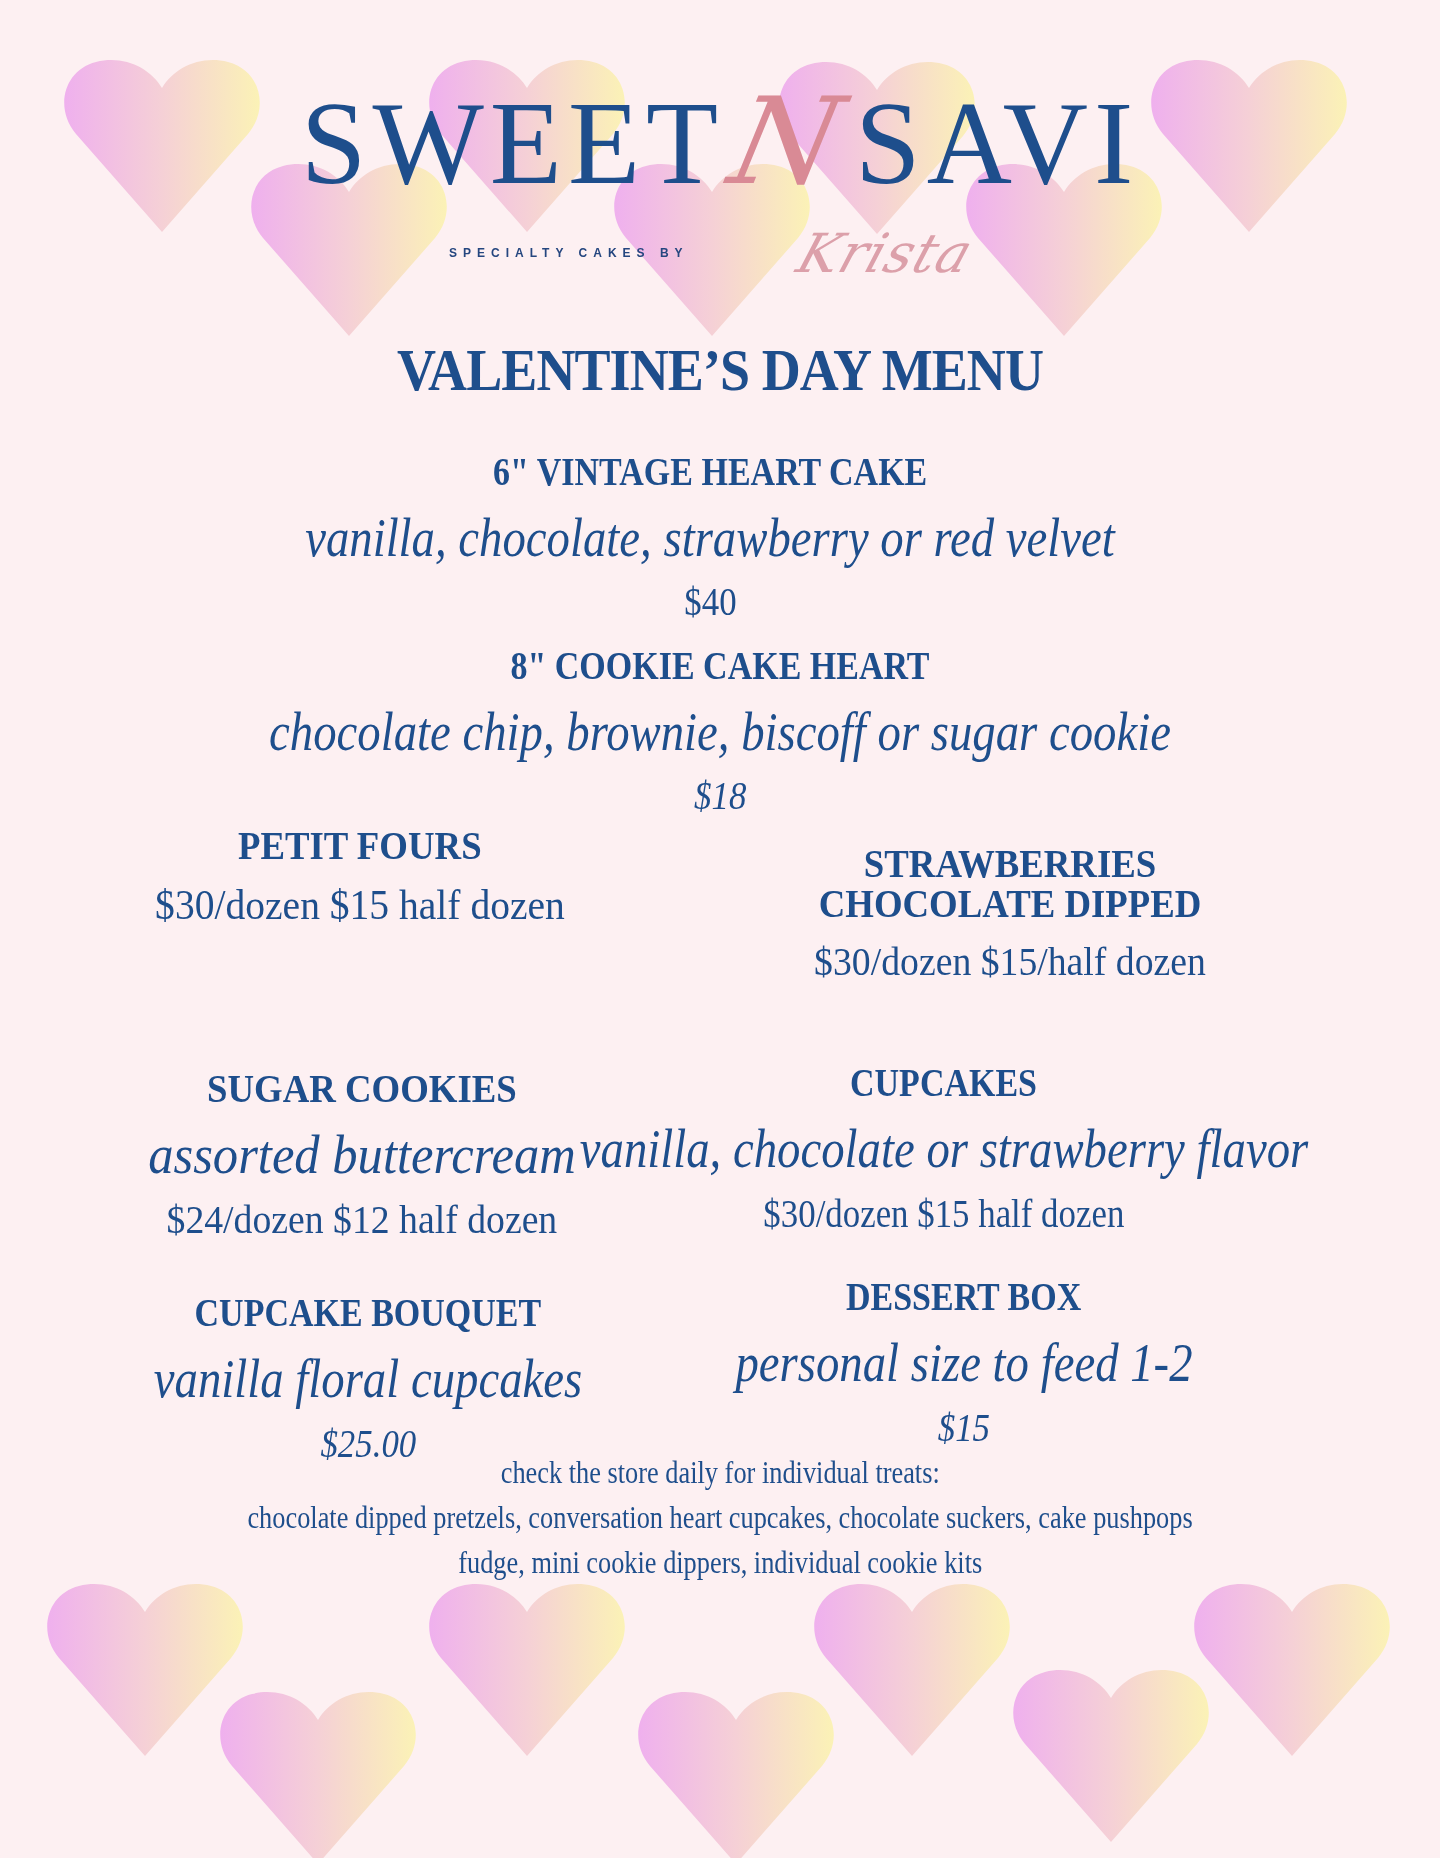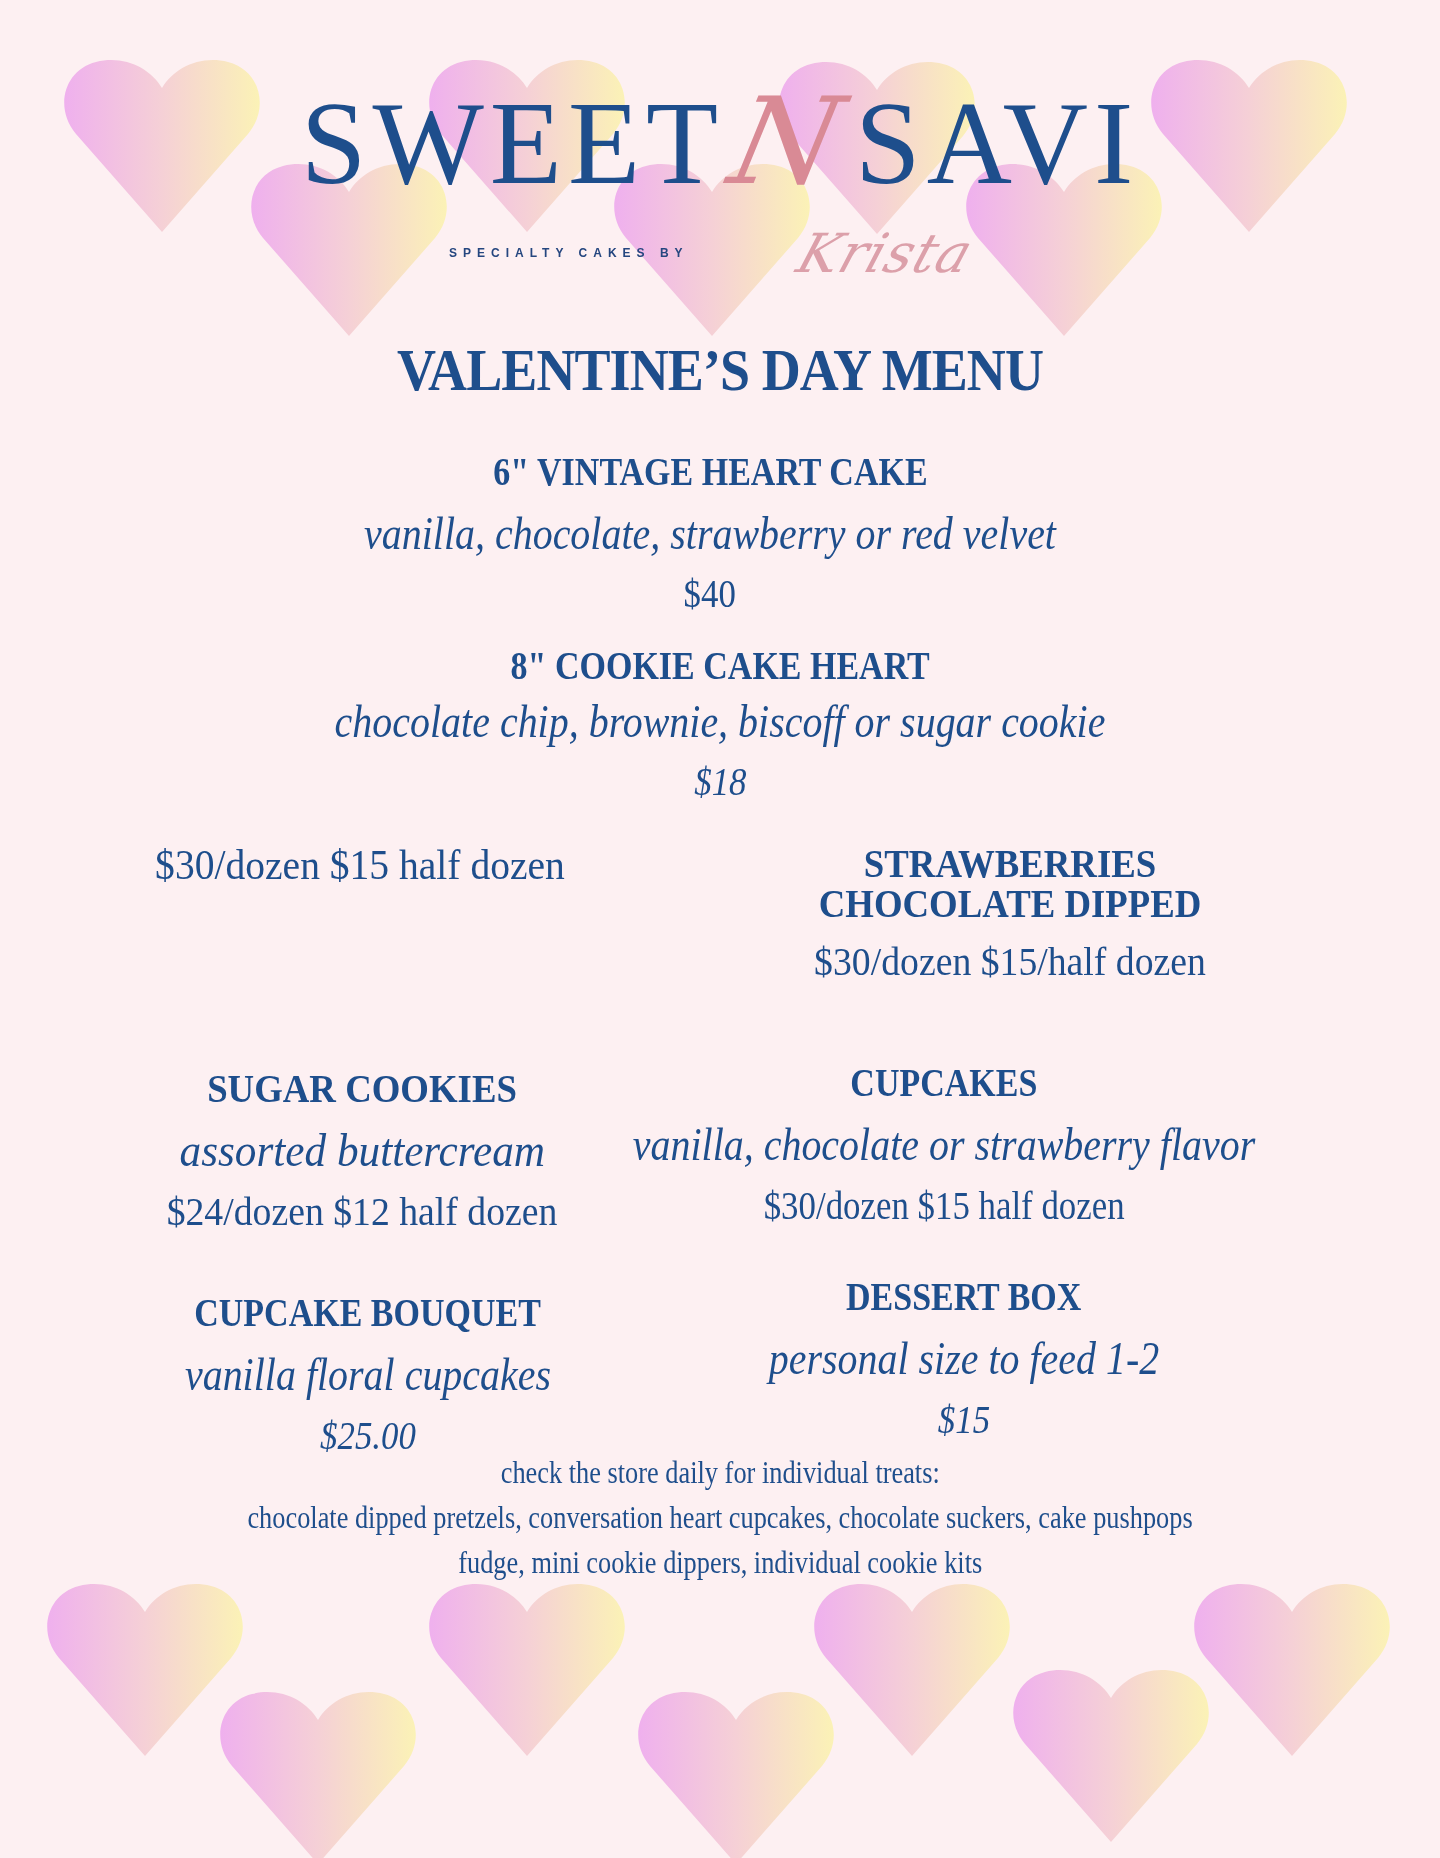--- a/index.html
+++ b/index.html
@@ -35,21 +35,21 @@
     position: absolute; top: 222px; left: 800px;
     font-family: "DejaVu Serif", serif; font-style: italic; font-size: 54px;
     color: #dca0aa; font-weight: 300; letter-spacing: 1px;
     transform: skewX(-18deg);
   }
   .title {
     top: 340px; font-size: 60px; font-weight: 700; letter-spacing: -1px;
     transform: scaleX(0.9); transform-origin: center; line-height: 1;
   }
   .item-name { font-weight: 700; font-size: 40px; line-height: 1; transform-origin: center; }
-  .item-desc { font-style: italic; font-size: 47px; line-height: 1; }
+  .item-desc { font-style: italic; font-size: 55px; line-height: 1; }
   .item-price { font-size: 41px; line-height: 1; }
   .squeeze { display: inline-block; transform: scaleX(0.85); }
   .squeeze2 { display: inline-block; transform: scaleX(0.92); }
   .foot { font-size: 31px; line-height: 1; }
 </style>
 </head>
 <body>
 
 <svg width="0" height="0" style="position:absolute">
   <defs>
@@ -145,25 +145,26 @@
 <div class="abs title">VALENTINE’S DAY MENU</div>
 
 <div class="col" style="left:710px;top:452px;">
   <div class="item-name"><span class="squeeze">6" VINTAGE HEART CAKE</span></div>
   <div class="item-desc" style="margin-top:18px;"><span class="squeeze">vanilla, chocolate, strawberry or red velvet</span></div>
   <div class="item-price" style="margin-top:16px;"><span class="squeeze">$40</span></div>
 </div>
 
 <div class="col" style="left:720px;top:646px;">
   <div class="item-name"><span class="squeeze">8" COOKIE CAKE HEART</span></div>
-  <div class="item-desc" style="margin-top:12px;text-decoration:underline;"><span class="squeeze">chocolate chip, brownie, biscoff or sugar cookie</span></div>
+  <div class="item-desc" style="margin-top:18px;text-decoration:underline;"><span class="squeeze">chocolate chip, brownie, biscoff or sugar cookie</span></div>
   <div class="item-price" style="margin-top:16px;font-style:italic;"><span class="squeeze">$18</span></div>
 </div>
 
 <div class="col" style="left:360px;top:826px;">
+  <div class="item-name"><span class="squeeze2">PETIT FOURS</span></div>
   <div class="item-price" style="margin-top:17px;font-size:43px;"><span class="squeeze2">$30/dozen $15 half dozen</span></div>
 </div>
 
 <div class="col" style="left:1010px;top:826px;">
   <div class="item-name" style="margin-top:18px;"><span class="squeeze2">STRAWBERRIES</span></div>
   <div class="item-name"><span class="squeeze2">CHOCOLATE DIPPED</span></div>
   <div class="item-price" style="margin-top:17px;"><span class="squeeze2">$30/dozen $15/half dozen</span></div>
 </div>
 
 <div class="col" style="left:362px;top:1069px;">

